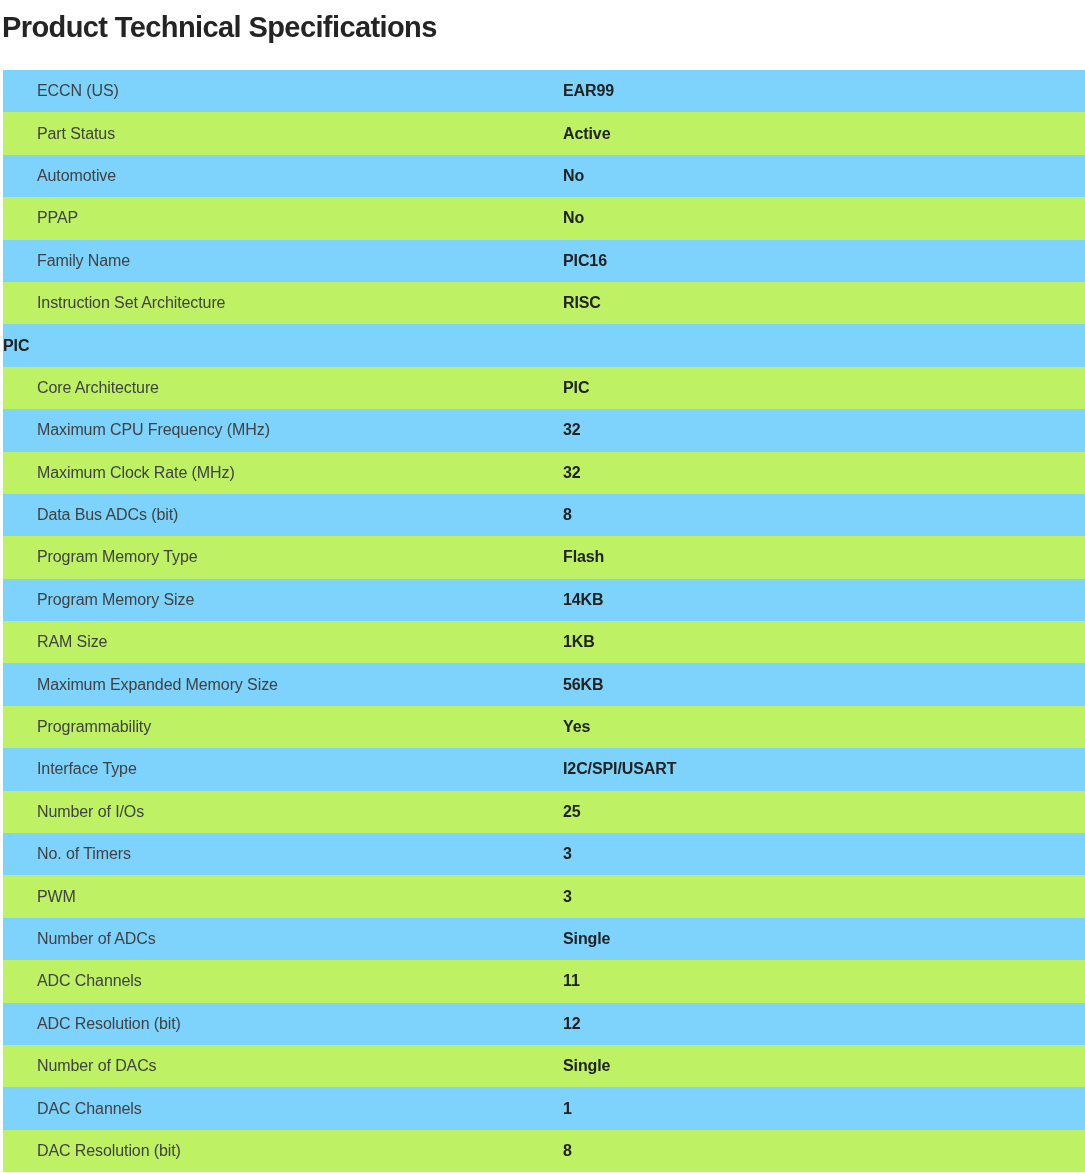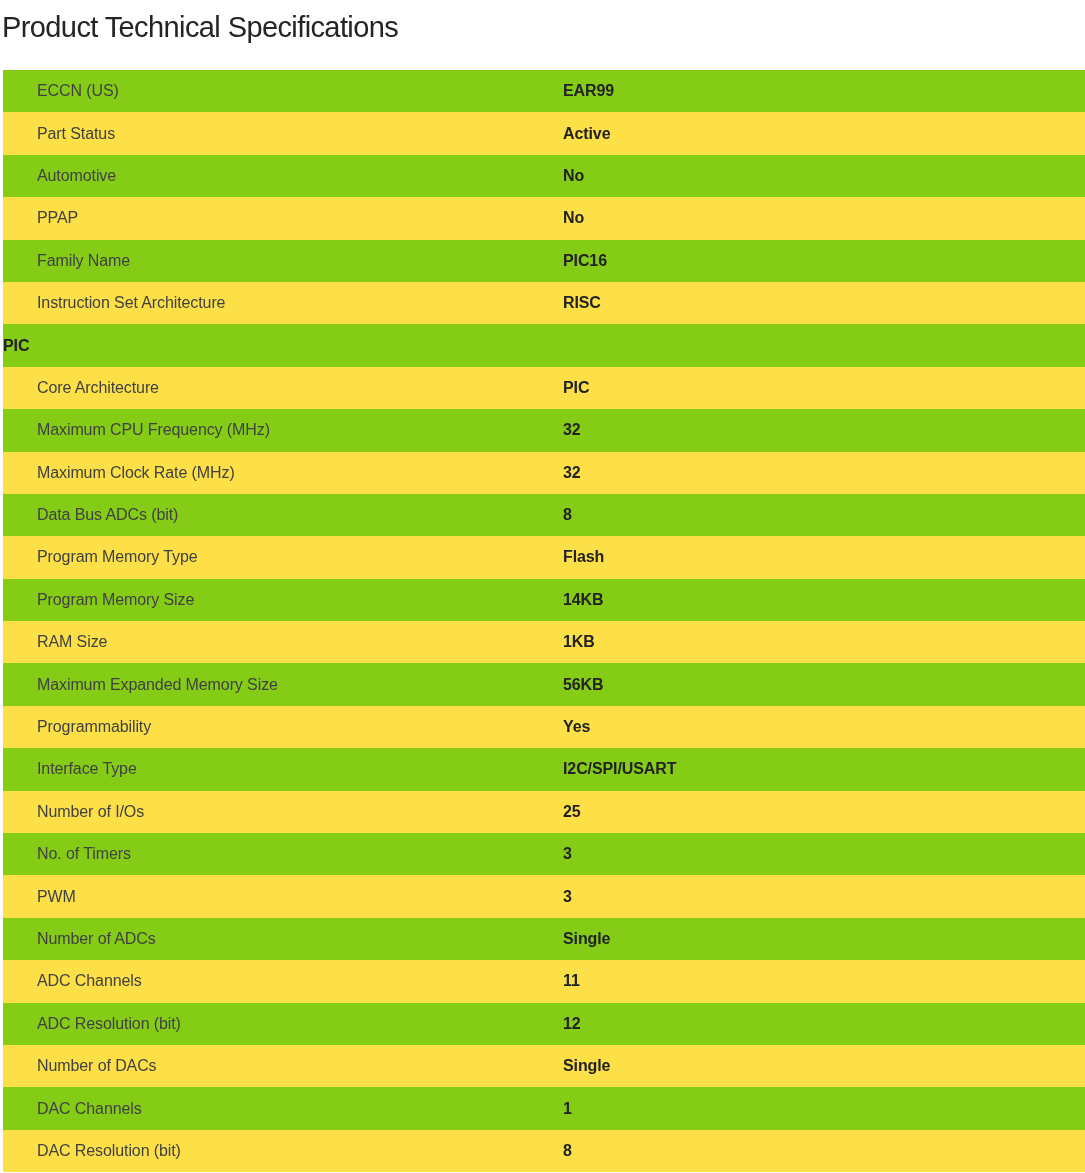--- a/index.html
+++ b/index.html
@@ -12,36 +12,36 @@
     font-family: "Liberation Sans", "DejaVu Sans", sans-serif;
   }
   .page {
     width: 1085px;
   }
   .page-title {
     margin: 0;
     padding: 9px 0 0 2px;
     font-size: 29px;
     line-height: 37px;
-    font-weight: 400;
+    font-weight: 700;
     letter-spacing: -0.6px;
     color: #242424;
   }
   .spec-table {
     margin-top: 24px;
   }
   .spec-row {
     display: flex;
     align-items: center;
     height: 42.4px;
     margin-left: 3px;
-    background: #fde047;
+    background: #bef264;
   }
   .spec-row.odd {
-    background: #84cc16;
+    background: #7dd3fc;
   }
   .spec-label {
     box-sizing: border-box;
     width: 560px;
     padding-left: 34px;
     flex: 0 0 560px;
     font-size: 16px;
     font-weight: 400;
     color: #414141;
     letter-spacing: -0.1px;

